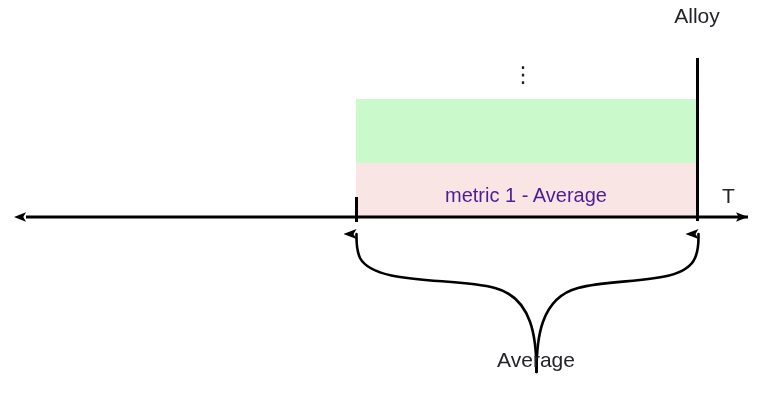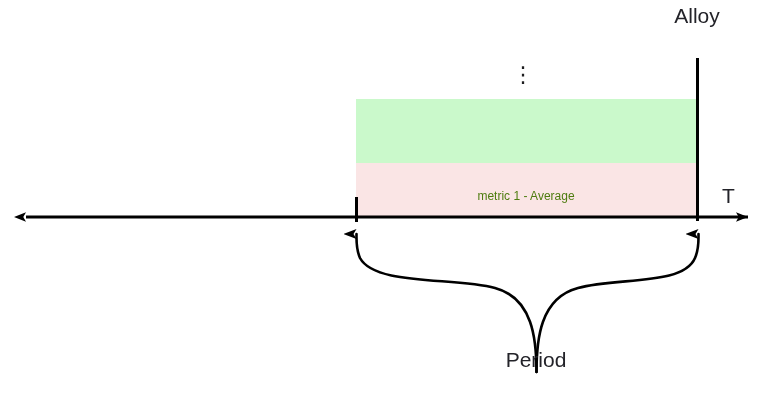--- a/index.html
+++ b/index.html
@@ -41,24 +41,24 @@
   #label-alloy-scrape-time .line2 { display: block; }
   #label-metric-2 {
     left: 526px;
     top: 119px;
     transform: translateX(-50%);
     font-size: 20px;
     color: #1d1d1f;
   }
   #label-metric-1 {
     left: 526px;
-    top: 190px;
+    top: 184px;
     transform: translateX(-50%);
-    font-size: 12px;
-    color: #4d7c0f;
+    font-size: 20px;
+    color: #4c1d95;
   }
   #label-axis-t {
     left: 722px;
     top: 184px;
     font-size: 21px;
   }
   #label-period {
     left: 536px;
     top: 348px;
     transform: translateX(-50%);
@@ -110,15 +110,15 @@
 
   <div class="lbl" id="label-alloy-scrape-time">
     <span>Alloy</span>
   </div>
 
 
   <div class="lbl" id="label-metric-1">metric 1 - Average</div>
 
   <div class="lbl" id="label-axis-t">T</div>
 
-  <div class="lbl" id="label-period">Period</div>
+  <div class="lbl" id="label-period">Average</div>
 
 </div>
 
 </body></html>

